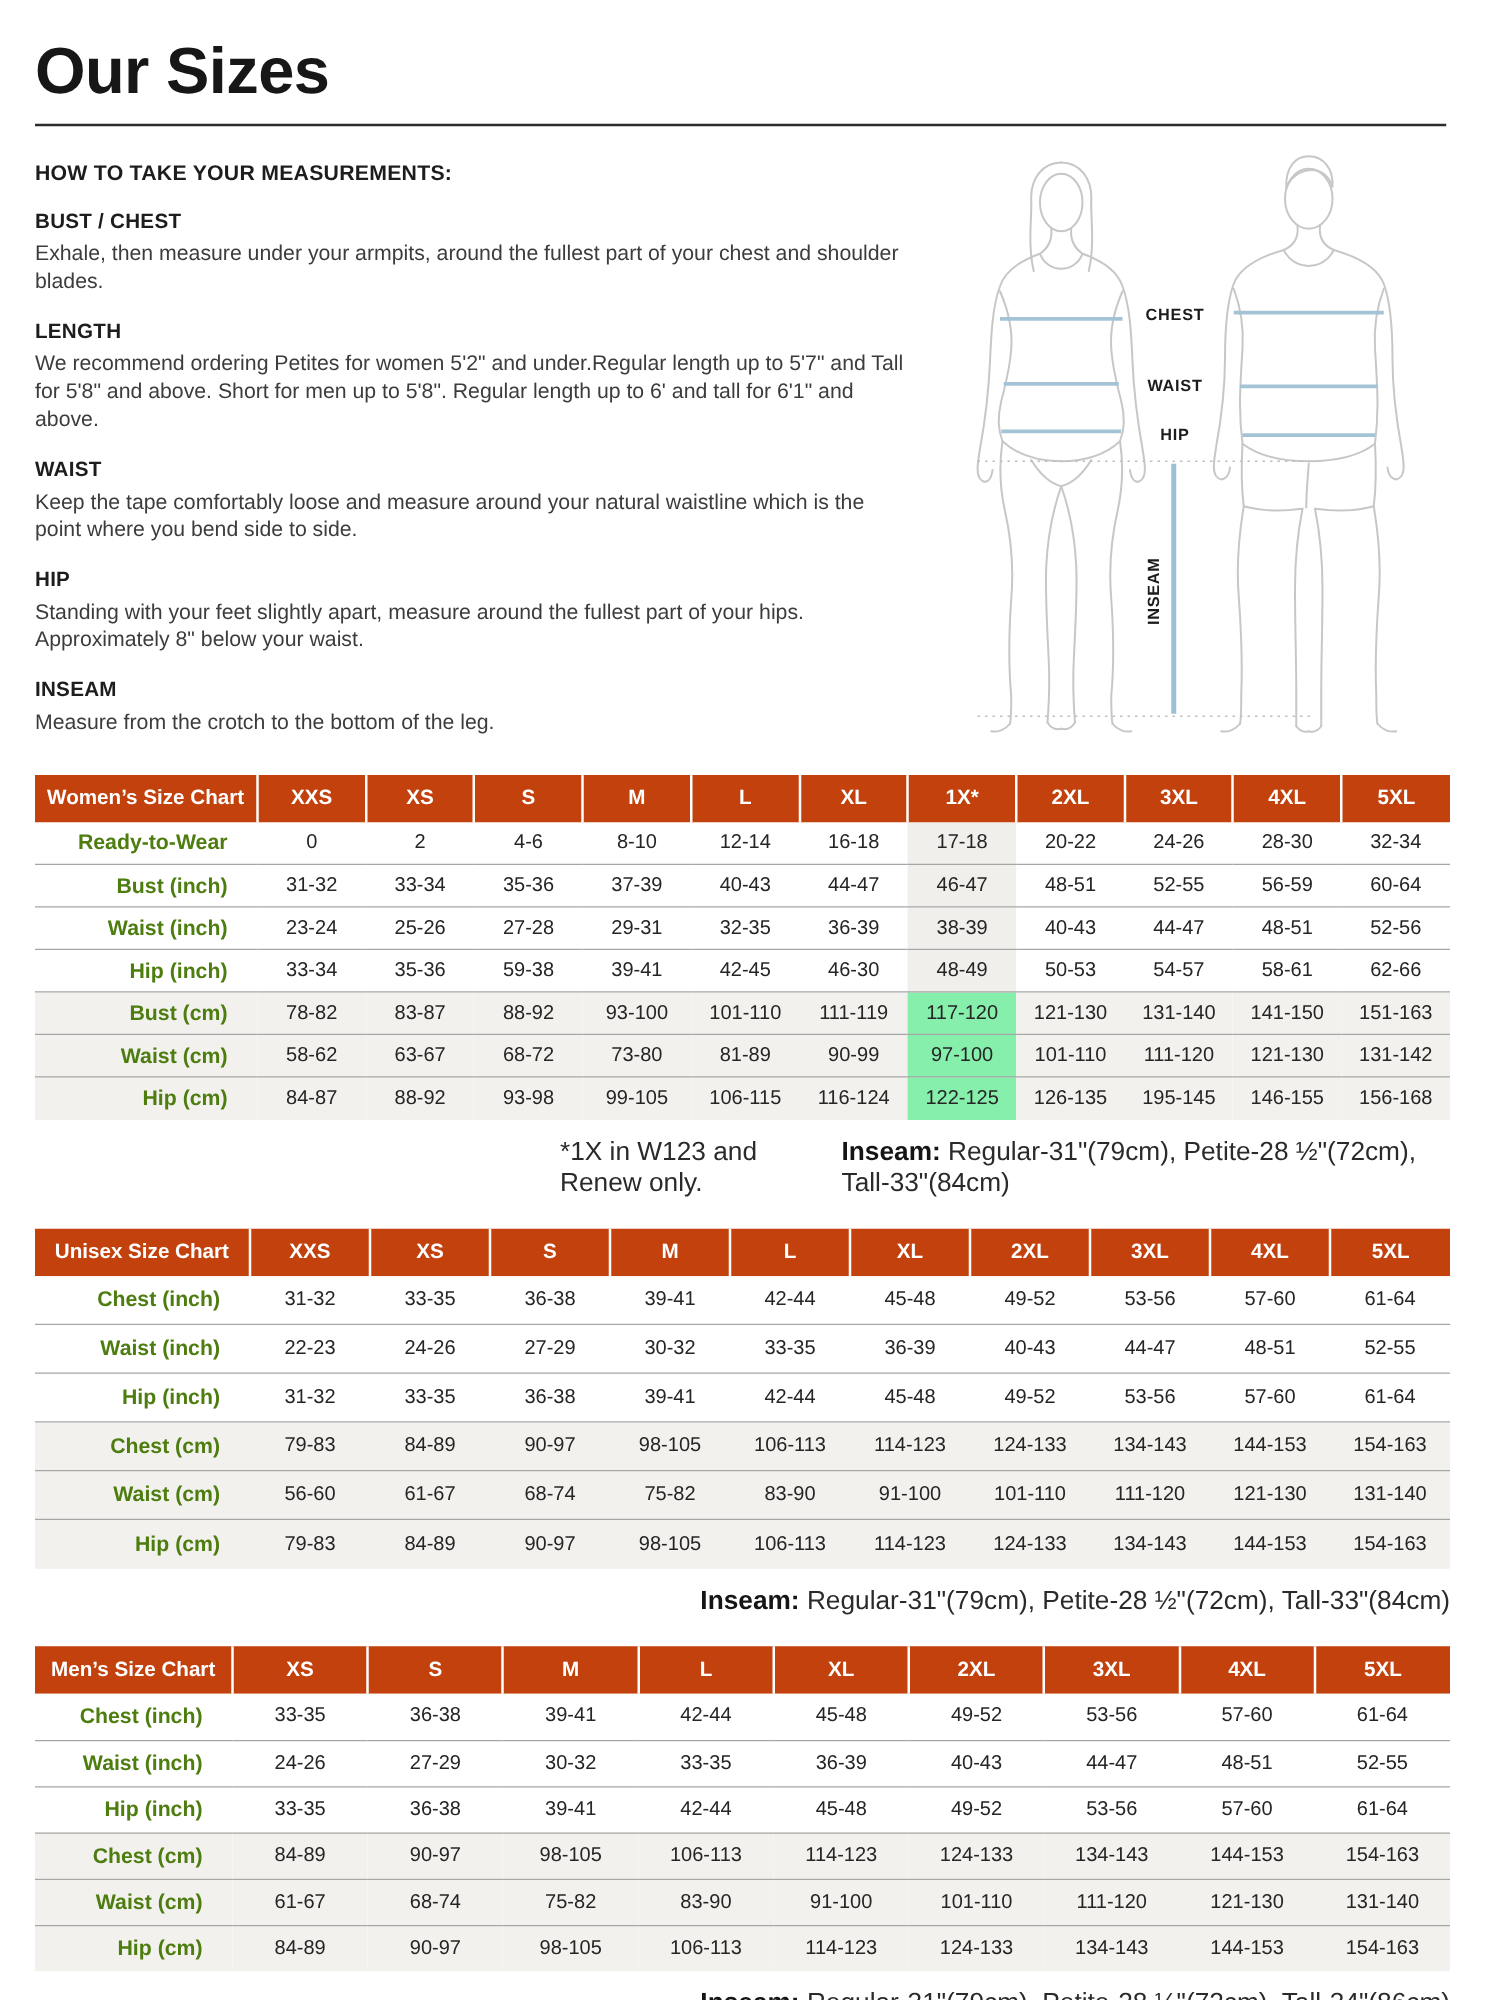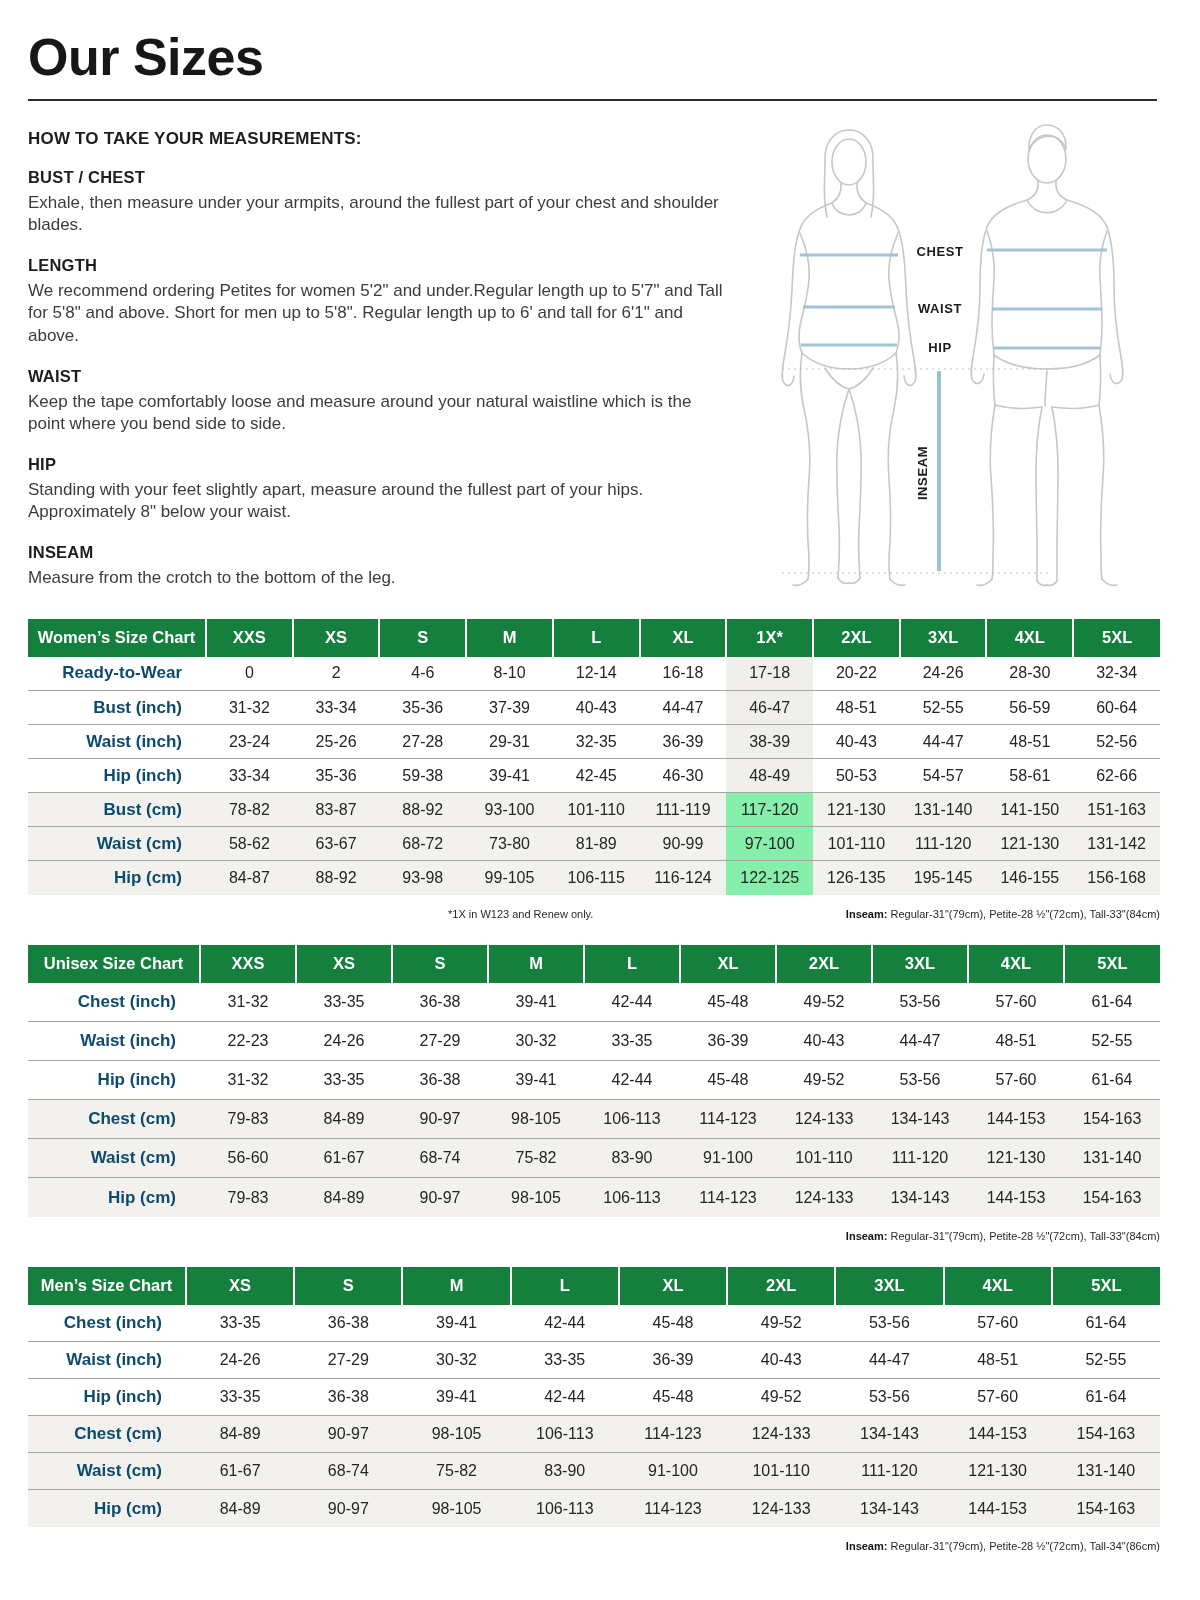--- a/index.html
+++ b/index.html
@@ -34,47 +34,47 @@
     font-size:17px; line-height:1.33; color:#3c3c3c; margin:0;
   }
 
   
   .tables { margin-top:26px; }
   .size-table-section { margin-top:0; }
   .size-table-section table {
     width:1132px; border-collapse:collapse; table-layout:fixed;
   }
   thead th {
-    background:#15803d; color:#ffffff; font-weight:700;
+    background:#c2410c; color:#ffffff; font-weight:700;
     font-size:16.5px; height:38px; text-align:center;
     border-left:2px solid #ffffff;
   }
   thead th:first-child { border-left:none; }
   tbody td {
     text-align:center; font-size:16px; color:#252525;
     border-top:1px solid #a6a6a6; background:#ffffff;
   }
   tbody tr:first-child td { border-top:none; }
   tbody td.rowlabel {
     font-weight:700; text-align:right; padding-right:24px;
-    font-size:17px; color:#0c4a6e;
+    font-size:17px; color:#4d7c0f;
   }
   tbody tr.shaded td { background:#f2f1ee; }
   tbody tr:not(.shaded) td.hl { background:#f0efec; }
   tbody tr.shaded td.hl { background:#86efac; }
 
   .t-women  col.label { width:178px; }
   .t-unisex col.label { width:172px; }
   .t-men    col.label { width:158px; }
   .t-women  tbody td { height:34px; }
   .t-unisex tbody td { height:39px; }
   .t-men    tbody td { height:37px; }
 
   .footnote {
-    display:flex; width:1132px; font-size:11px;
+    display:flex; width:1132px; font-size:21px;
     color:#2a2a2a; margin:13px 0 24px 0; line-height:1.2;
   }
   .footnote .fn-left { margin-left:420px; }
   .footnote .fn-right { margin-left:auto; }
   .footnote b { font-weight:700; color:#151515; }
 
   
   .fig path, .fig ellipse {
     fill:none; stroke:#c7c7c7; stroke-width:1.6; stroke-linecap:round;
   }

